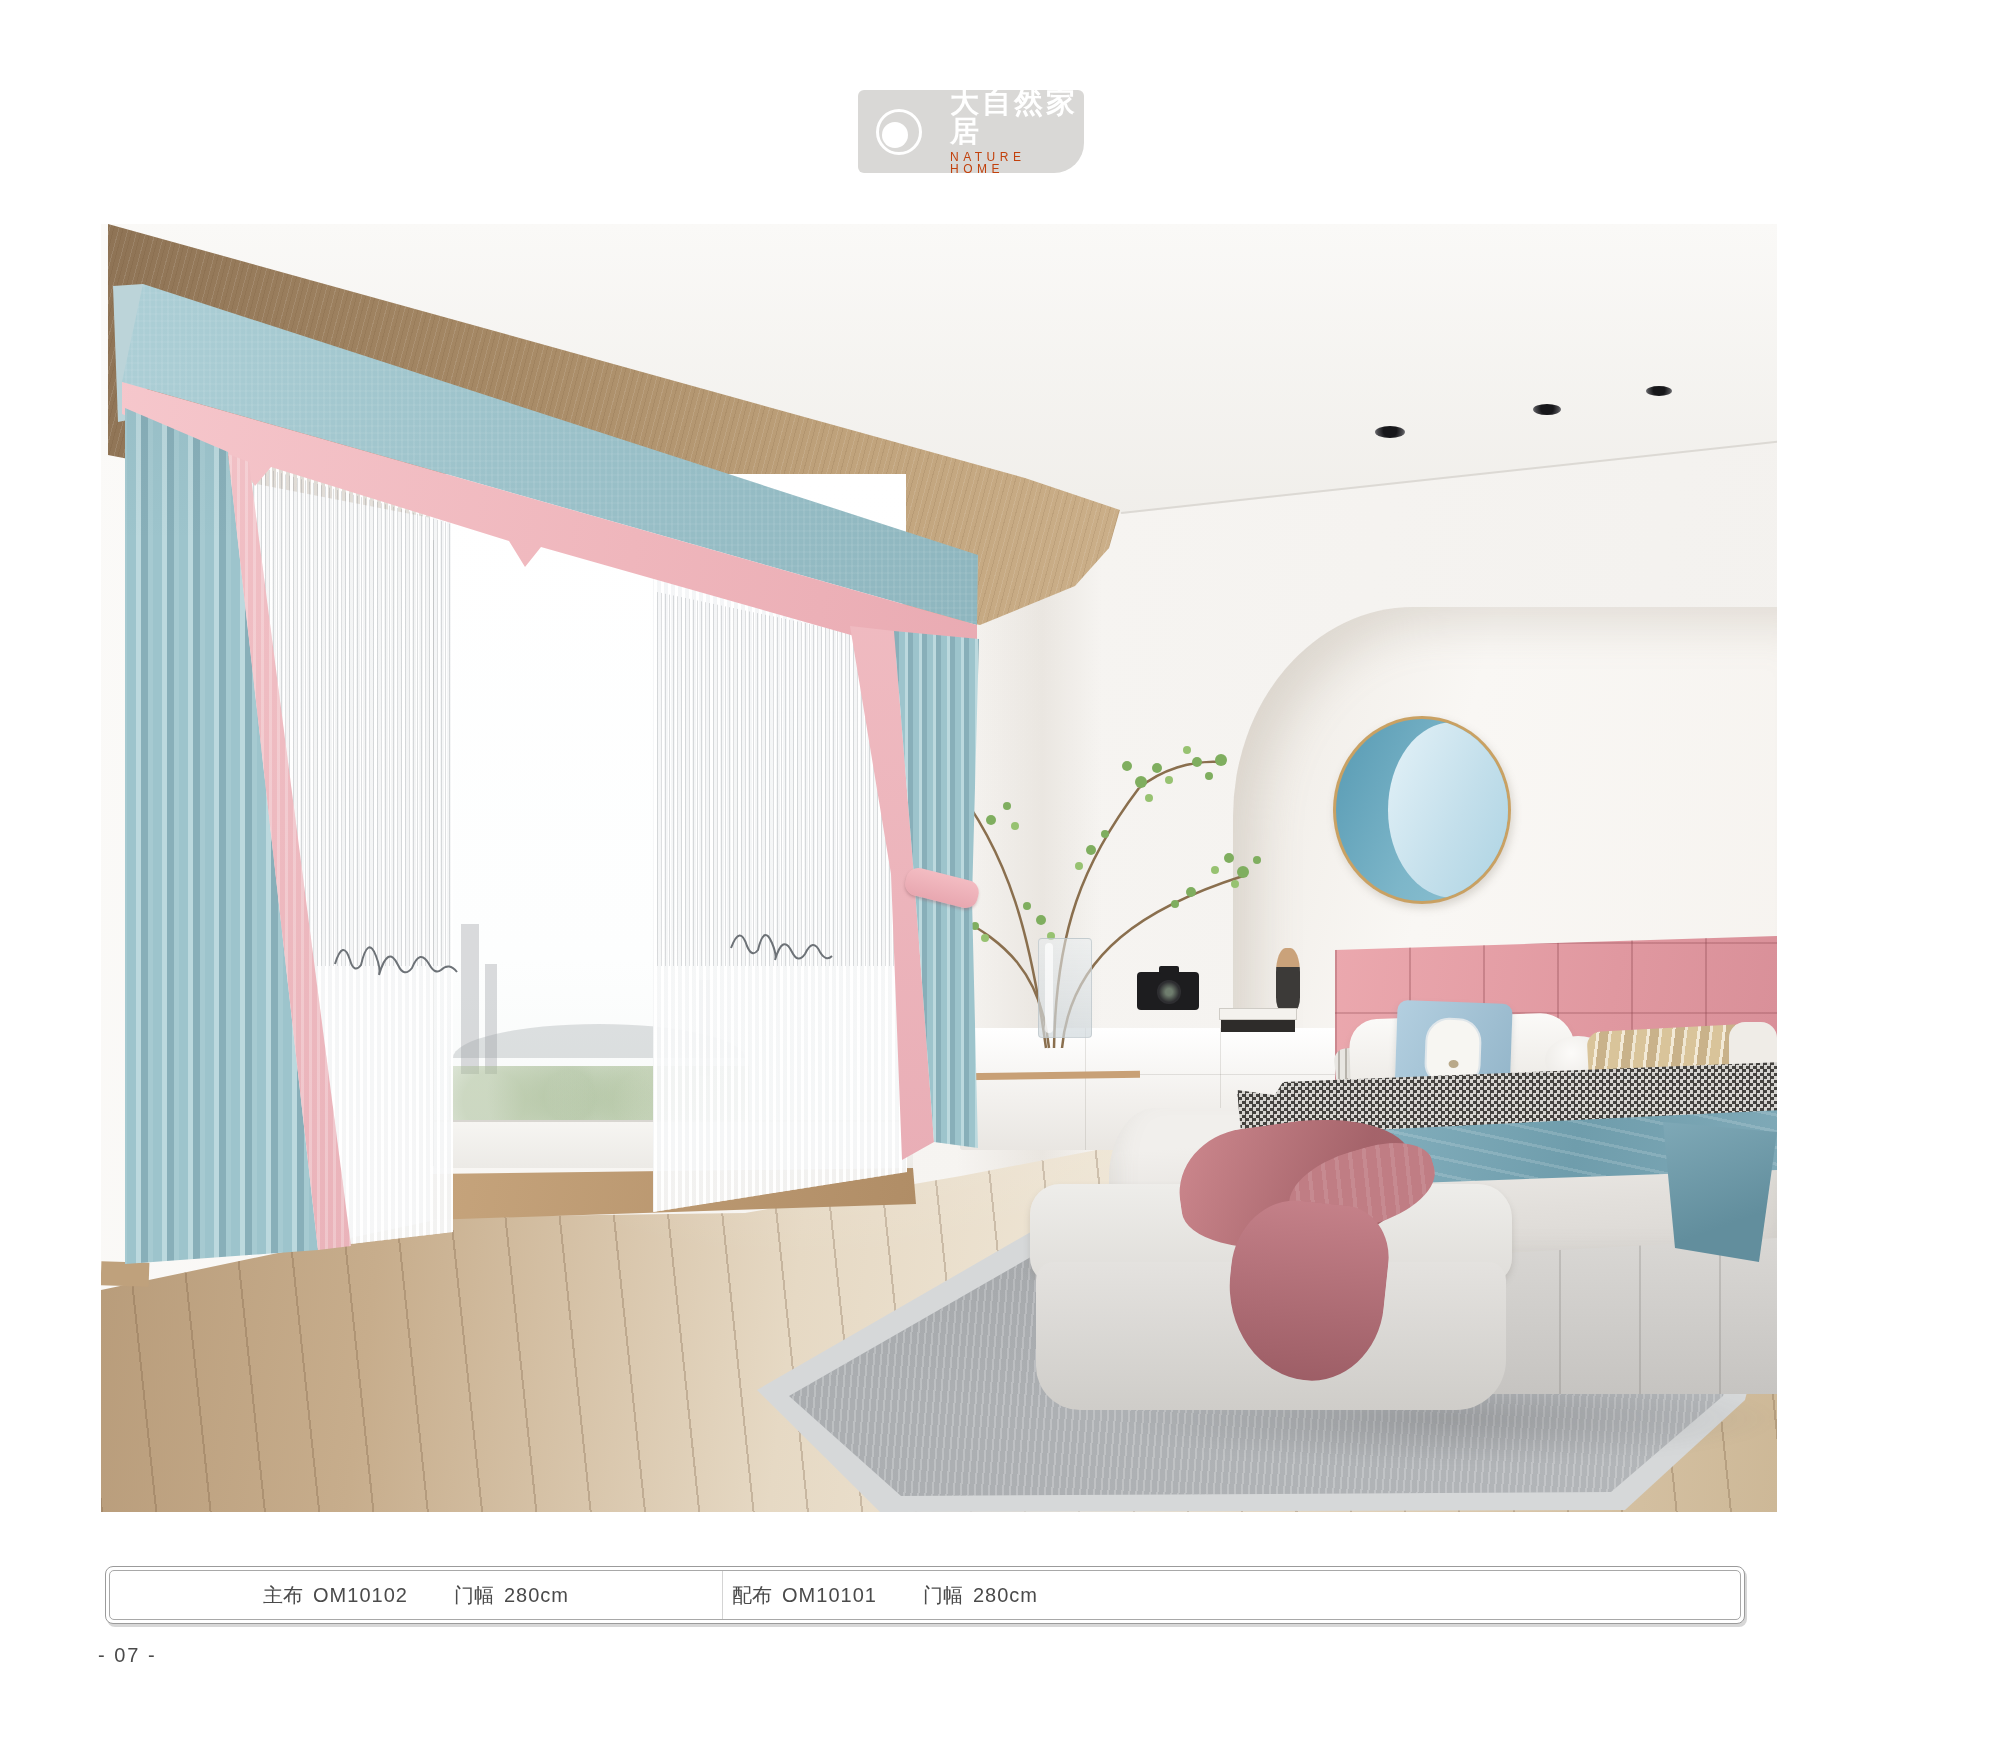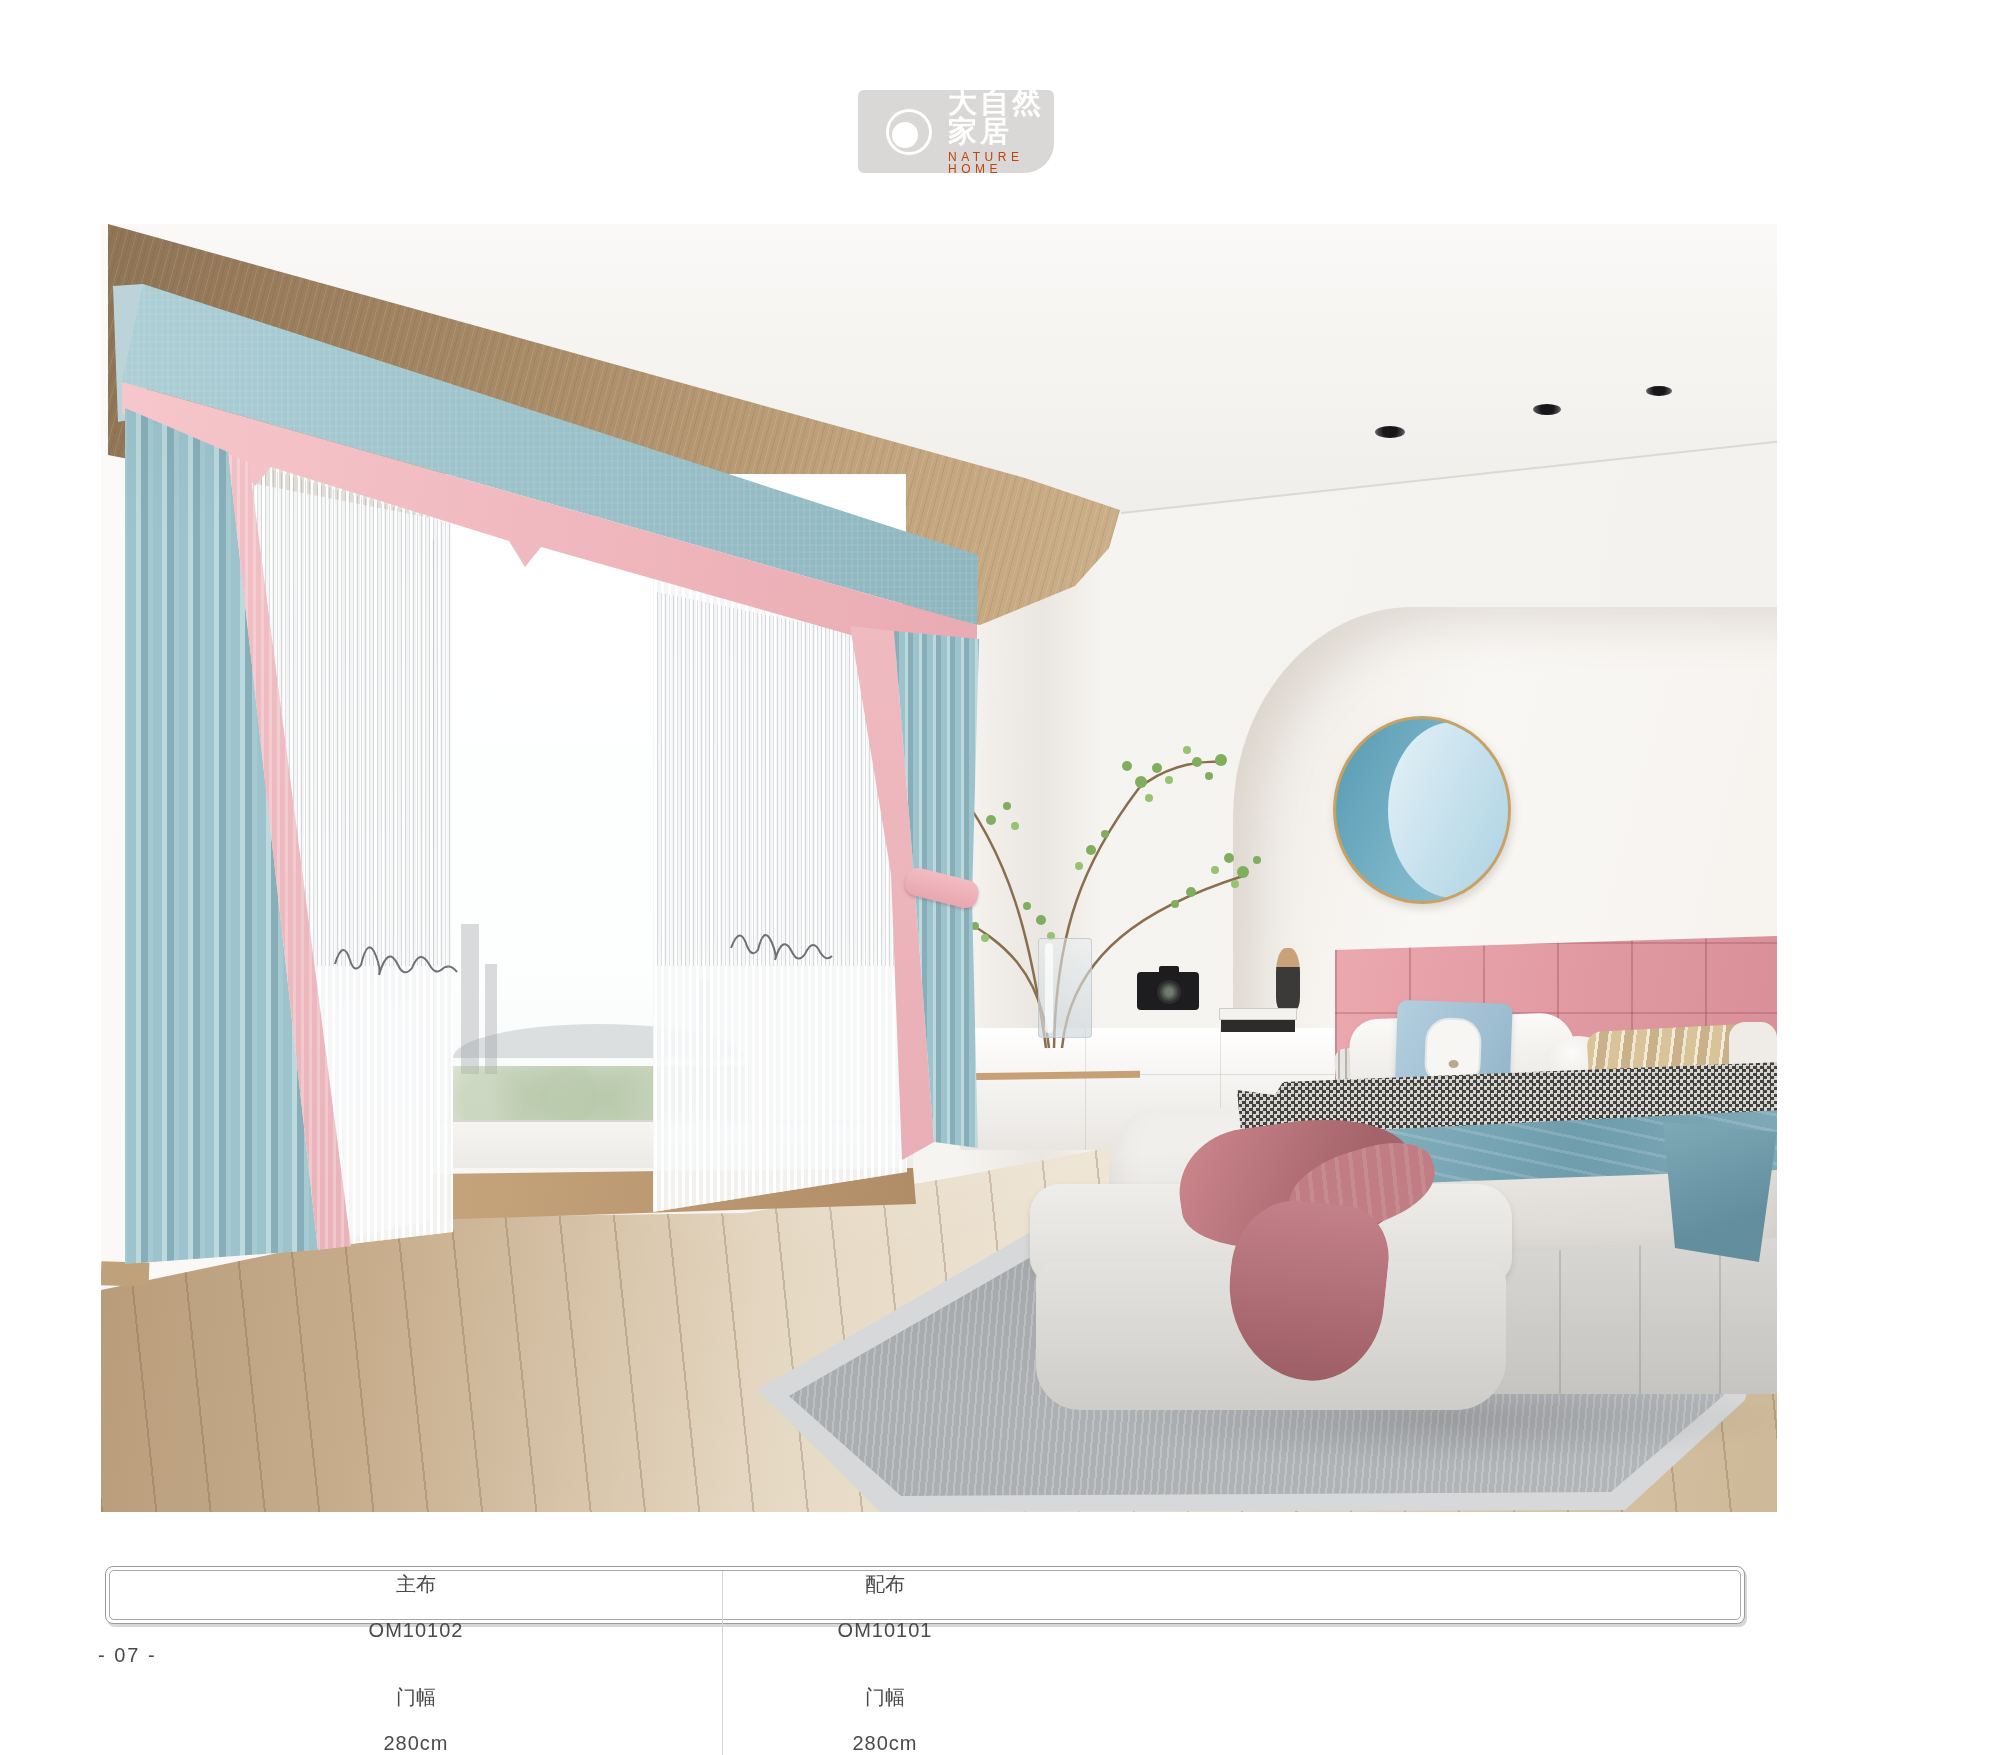--- a/index.html
+++ b/index.html
@@ -1,21 +1,21 @@
 <!DOCTYPE html>
 <html><head>
 <meta charset="utf-8">
 <style>
   html,body{margin:0;padding:0;}
   body{width:2000px;height:1755px;background:#ffffff;font-family:"Liberation Sans",sans-serif;overflow:hidden;}
   .page{position:relative;width:2000px;height:1755px;background:#fff;}
 
   
-  .logo-badge{position:absolute;left:858px;top:90px;width:196px;height:83px;background:#d9d8d6;
-    border-radius:6px 6px 30px 6px;display:flex;align-items:center;gap:16px;padding-left:28px;box-sizing:border-box;}
+  .logo-badge{position:absolute;left:858px;top:90px;width:226px;height:83px;background:#d9d8d6;
+    border-radius:6px 6px 30px 6px;display:flex;align-items:center;gap:28px;padding-left:18px;box-sizing:border-box;}
   .logo-icon{width:46px;height:46px;border:3px solid #fff;border-radius:50%;position:relative;flex:0 0 auto;box-sizing:border-box;}
   .logo-icon::after{content:"";position:absolute;left:3px;top:10px;width:26px;height:26px;background:#fff;border-radius:50%;}
   .logo-text{display:flex;flex-direction:column;line-height:1;}
   .logo-cn{font-size:29px;font-weight:bold;color:#fff;letter-spacing:3px;}
   .logo-en{font-size:12px;color:#c2410c;letter-spacing:4.5px;margin-top:5px;}
 
   
   .photo{position:absolute;left:101px;top:224px;width:1676px;height:1288px;overflow:hidden;
     background:linear-gradient(100deg,#fbfaf8 0%,#f7f5f2 40%,#f3f1ee 100%);}
   .photo *{position:absolute;}
@@ -228,21 +228,21 @@
     background:linear-gradient(#f3bcc2,#e8a7b0);box-shadow:0 2px 3px rgba(150,100,108,.4);}
 
   
   .info-bar{position:absolute;left:105px;top:1566px;width:1640px;height:58px;border:1px solid #9b9b9b;
     border-radius:8px;box-shadow:2px 3px 0 rgba(176,176,176,.5);background:#fff;box-sizing:border-box;}
   .info-inner{position:absolute;left:3px;top:3px;right:3px;bottom:3px;border:1px solid #a8a8a8;border-radius:5px;
     display:grid;grid-template-columns:612px 325px 315px 1fr;align-items:center;}
   .cell{height:100%;display:flex;align-items:center;}
   .cell + .cell{border-left:1px solid #d4d4d4;}
   .cell1{padding-left:145px;gap:36px;}
-  .cell2,.cell3,.cell4{justify-content:center;gap:21px;flex-direction:column;}
+  .cell2,.cell3,.cell4{justify-content:center;gap:10px;}
   .pair-gap{width:26px;}
   .name-cn{font-size:23px;font-weight:bold;letter-spacing:8px;color:#2f2f2f;}
   .name-en{font-size:20px;color:#3a3a3a;}
   .spec-label{font-size:20px;color:#4a4a4a;}
   .spec-value{font-size:20px;color:#4a4a4a;letter-spacing:1px;}
 
   .page-number{position:absolute;left:98px;top:1644px;font-size:20px;color:#4a4a4a;letter-spacing:2px;}
 </style>
 </head>
 <body>

